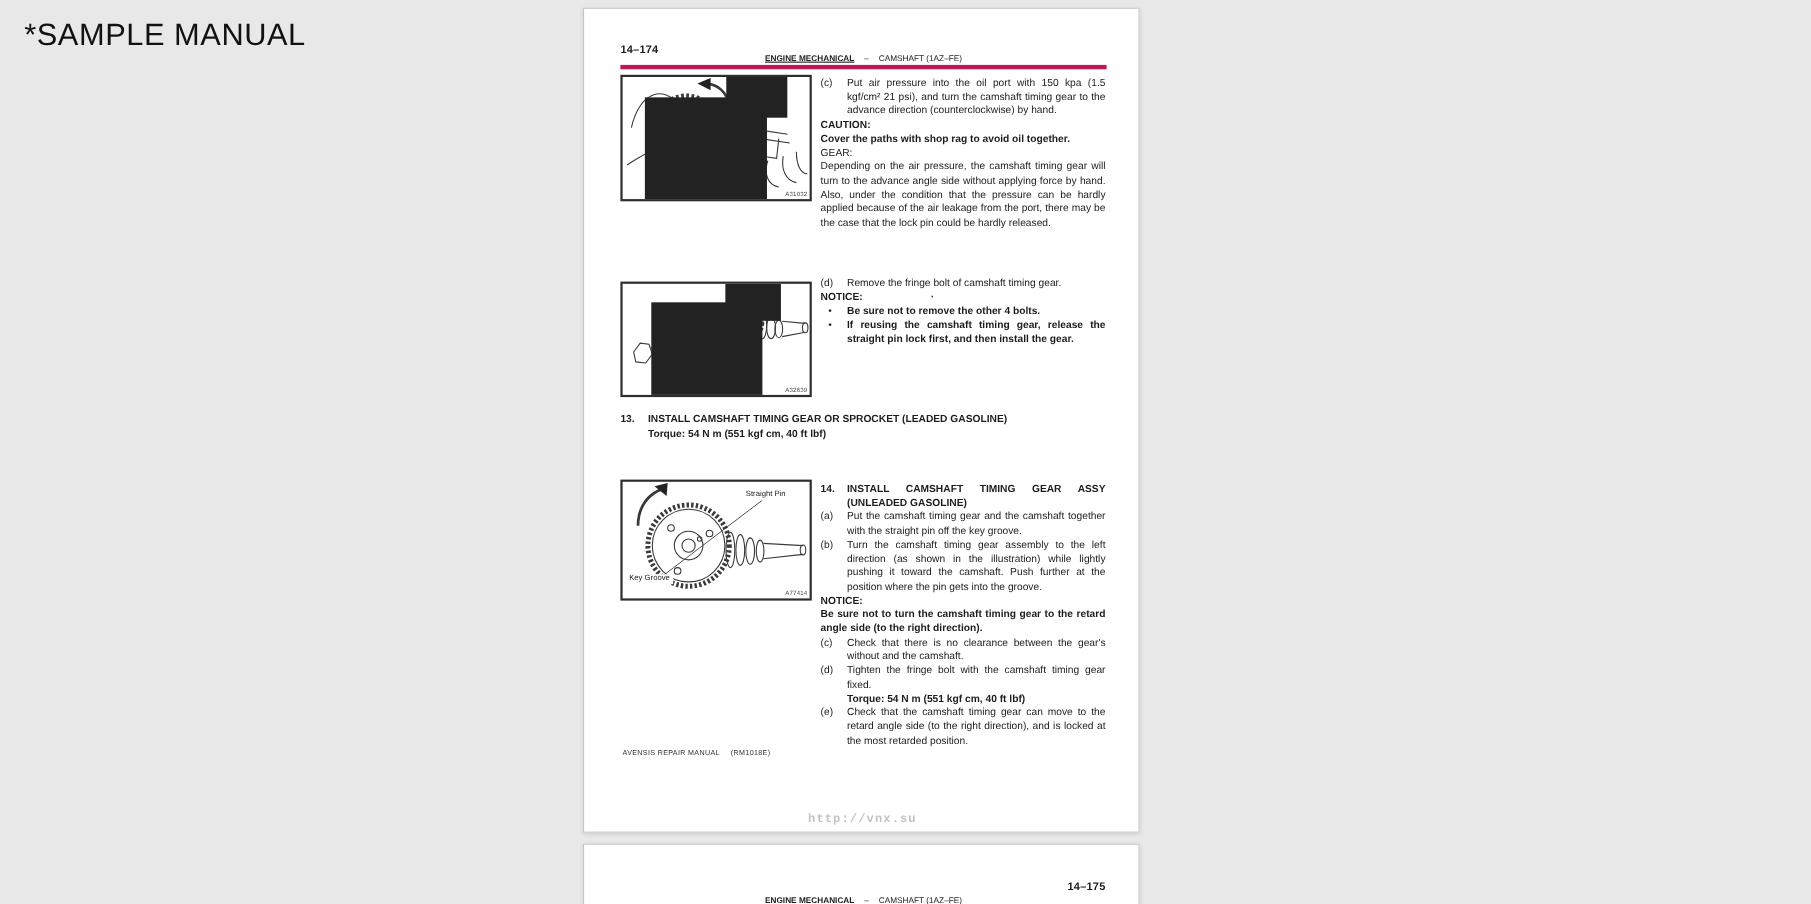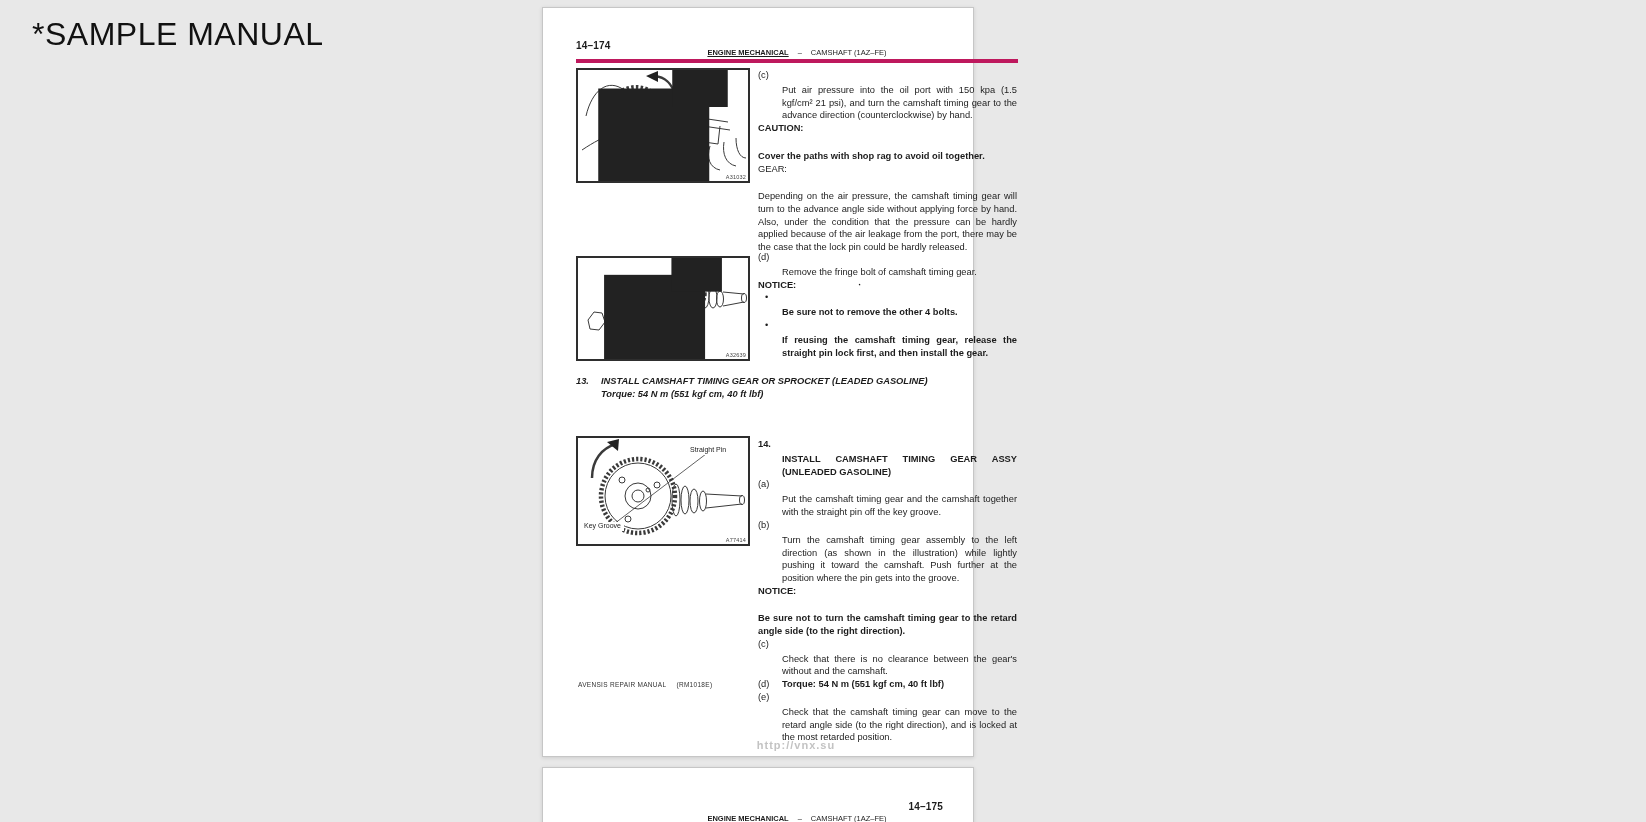--- a/index.html
+++ b/index.html
@@ -5,25 +5,25 @@
   * { margin:0; padding:0; box-sizing:border-box; }
   html,body { width:1646px; height:822px; }
   body {
     position:relative;
     background:#e8e8e8;
     overflow:hidden;
     font-family:"Liberation Sans", sans-serif;
     color:#1c1c1c;
   }
   .sample-label {
-    position:absolute; left:32px; top:16px;
-    font-size:32px; font-weight:400; color:#111; letter-spacing:0.5px;
+    position:absolute; left:22px; top:16px;
+    font-size:28px; font-weight:400; color:#111; letter-spacing:0.5px;
   }
   .page {
-    position:absolute; left:542px; width:432px;
+    position:absolute; left:530px; width:506px;
     background:#ffffff;
     border:1px solid #c6c6c6;
     box-shadow:0 1px 4px rgba(0,0,0,0.12);
     padding-left:24px;
   }
   #page1 { top:7px; height:750px; }
   #page2 { top:767px; height:90px; }
 
   .abs { position:absolute; }
 
@@ -47,35 +47,35 @@
   }
   .fig-stamp { position:absolute; left:4px; bottom:3px; width:7px; height:6px; }
   .fig-label {
     position:absolute; font-size:7px; line-height:8.5px; color:#222;
   }
 
   .txtcol { position:absolute; left:215px; width:259px; }
   .body-txt { font-size:9.3px; line-height:12.7px; }
   .row { display:flex; }
   .lbl { width:24px; flex:none; }
-  .txt { flex:1; text-align:justify;margin-top:15px; }
+  .txt { flex:1; text-align:justify; }
   .bold { font-weight:bold; }
   .bullet-row .blt { width:17px; margin-left:7px; flex:none; }
 
   .sec13 { left:33px; width:442px; }
   .numcol { width:25px; flex:none; font-weight:bold; }
   .dot-stray { margin-left:62px; font-weight:bold; }
 
   .footer {
     font-size:6.5px; color:#333; letter-spacing:0.3px;
   }
   .footer span { margin-right:10px; }
   .watermark {
     left:0; width:506px; text-align:center;
-    font-family:Liberation Sans, sans-serif;
+    font-family:Liberation Mono, monospace;
     font-size:11px; font-weight:bold; color:#c3c3c3; letter-spacing:1px;
   }
 </style>
 </head>
 <body>
 
 <div class="sample-label">*SAMPLE MANUAL</div>
 
 <div class="page" id="page1">
 
@@ -170,21 +170,21 @@
     <div class="row bullet-row">
       <div class="blt">•</div>
       <div class="txt bold">Be sure not to remove the other 4 bolts.</div>
     </div>
     <div class="row bullet-row">
       <div class="blt">•</div>
       <div class="txt bold">If reusing the camshaft timing gear, release the straight pin lock first, and then install the gear.</div>
     </div>
   </div>
 
-  <div class="abs sec13 body-txt" style="top:367px;font-style:italic;">
+  <div class="abs sec13 body-txt" style="top:367px;">
     <div class="row">
       <div class="numcol">13.</div>
       <div style="flex:1;">
         <div class="bold">INSTALL CAMSHAFT TIMING GEAR OR SPROCKET (LEADED GASOLINE)</div>
         <div class="bold">Torque: 54 N m (551 kgf cm, 40 ft lbf)</div>
       </div>
     </div>
   </div>
 
   <div class="fig" style="top:428px; height:110px;">
@@ -229,20 +229,21 @@
     </div>
     <div class="bold">NOTICE:</div>
     <div class="txt bold">Be sure not to turn the camshaft timing gear to the retard angle side (to the right direction).</div>
     <div class="row">
       <div class="lbl">(c)</div>
       <div class="txt">Check that there is no clearance between the gear's without and the camshaft.</div>
     </div>
     <div class="row">
       <div class="lbl">(d)</div>
       <div style="flex:1;">
+        <div class="txt">Tighten the fringe bolt with the camshaft timing gear fixed.</div>
         <div class="bold">Torque: 54 N m (551 kgf cm, 40 ft lbf)</div>
       </div>
     </div>
     <div class="row">
       <div class="lbl">(e)</div>
       <div class="txt">Check that the camshaft timing gear can move to the retard angle side (to the right direction), and is locked at the most retarded position.</div>
     </div>
   </div>
 
   <div class="abs footer" style="left:35px; top:673px;">

